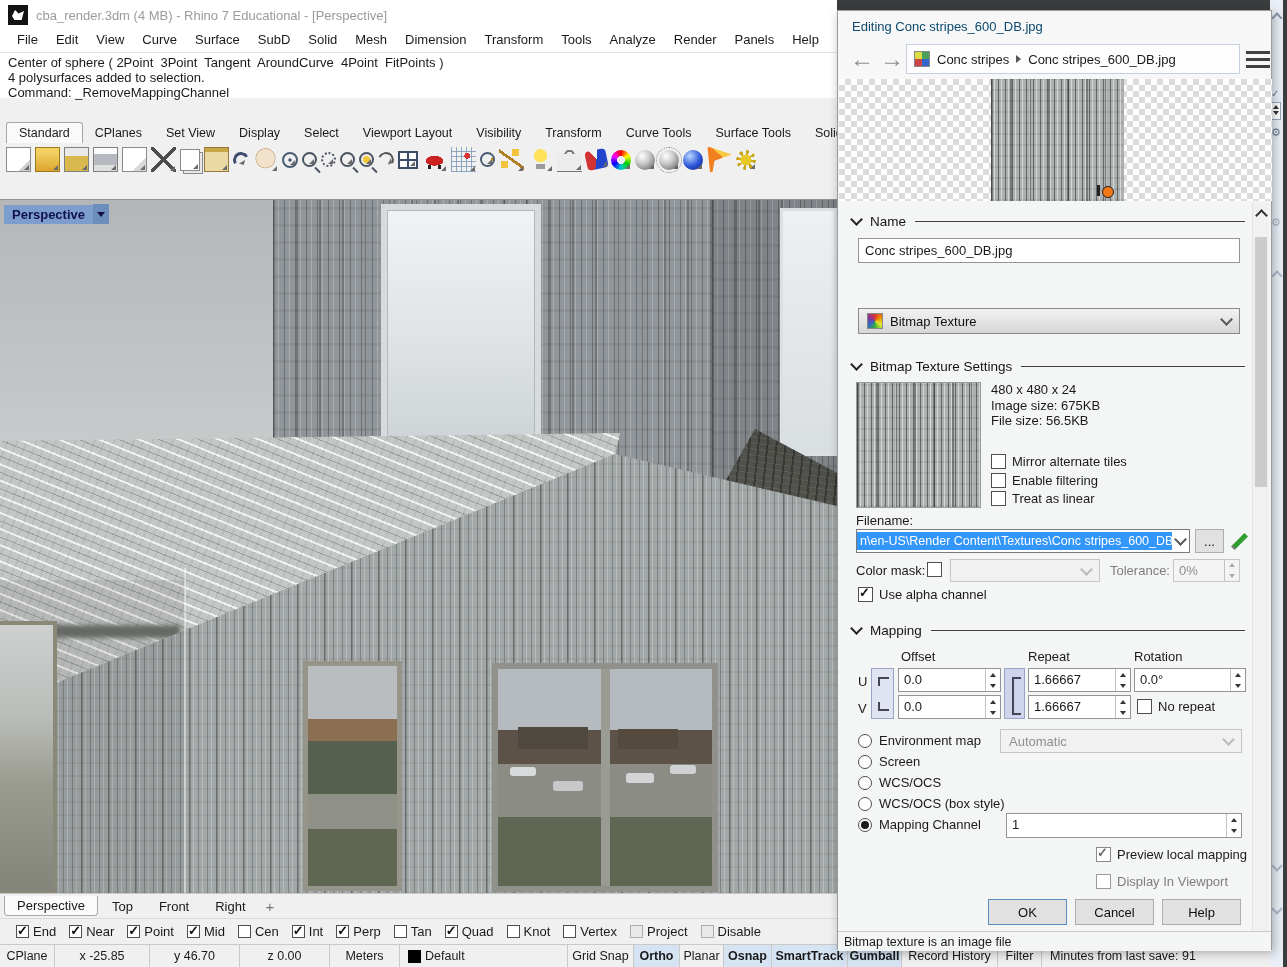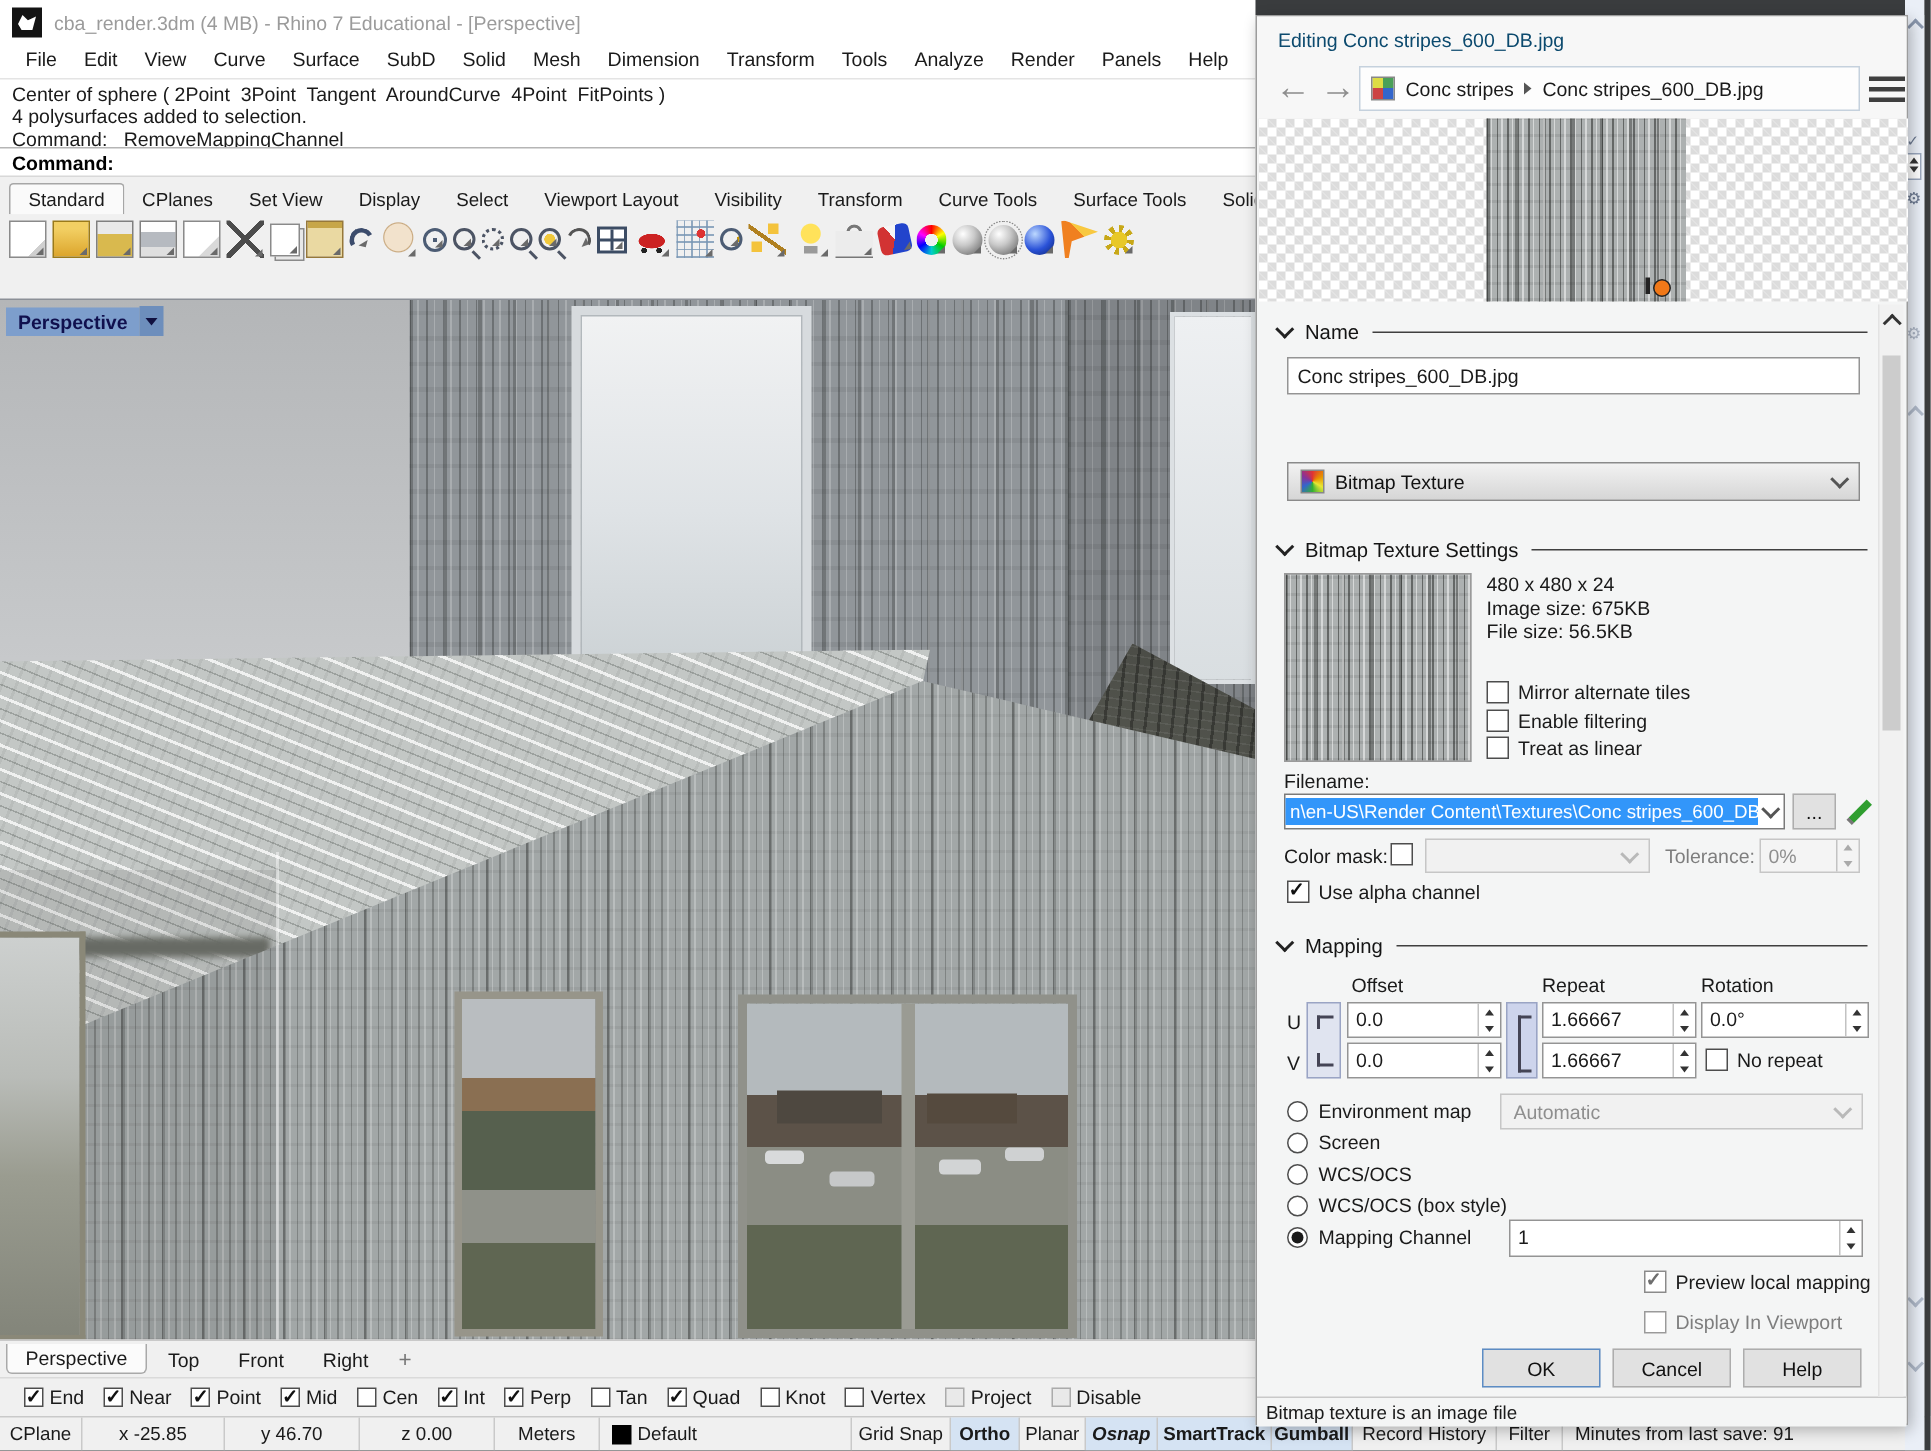--- a/index.html
+++ b/index.html
@@ -162,21 +162,20 @@
     <span class="menu-item">Render</span>
     <span class="menu-item">Panels</span>
     <span class="menu-item">Help</span>
   </div>
 
   <div class="abs" id="cmdarea">
     <div class="cmdline">Center of sphere ( 2Point  3Point  Tangent  AroundCurve  4Point  FitPoints )</div>
     <div class="cmdline">4 polysurfaces added to selection.</div>
     <div class="cmdline">Command: _RemoveMappingChannel</div>
   </div>
-  <div class="abs" id="cmdprompt">Command:</div>
 
   <div class="abs" id="tabrow">
     <span class="tb-tab active">Standard</span>
     <span class="tb-tab">CPlanes</span>
     <span class="tb-tab">Set View</span>
     <span class="tb-tab">Display</span>
     <span class="tb-tab">Select</span>
     <span class="tb-tab">Viewport Layout</span>
     <span class="tb-tab">Visibility</span>
     <span class="tb-tab">Transform</span>
@@ -330,21 +329,21 @@
     <span class="sb-cell" style="width:90px;">y 46.70</span>
     <span class="sb-cell" style="width:90px;">z 0.00</span>
     <span class="sb-cell" style="width:70px;">Meters</span>
     <span class="sb-cell sb-left" style="width:168px;">
         <span id="layer-swatch"></span>
         <span>Default</span>
       </span>
     <span class="sb-cell" style="width:66px;">Grid Snap</span>
     <span class="sb-cell active" style="width:46px;">Ortho</span>
     <span class="sb-cell" style="width:44px;">Planar</span>
-    <span class="sb-cell active" style="width:48px;font-style:italic;">Osnap</span>
+    <span class="sb-cell active" style="width:48px;">Osnap</span>
     <span class="sb-cell active" style="width:76px;">SmartTrack</span>
     <span class="sb-cell active" style="width:54px;">Gumball</span>
     <span class="sb-cell" style="width:96px;">Record History</span>
     <span class="sb-cell" style="width:44px;">Filter</span>
     <span class="sb-cell sb-left" style="flex:1;border-right:none;">Minutes from last save: 91</span>
   </div>
 
   <div class="abs" id="topdark"></div>
   <div class="abs" id="edgestrip">
     <div class="strip-chev" style="top:14px;transform:rotate(45deg);"></div>

